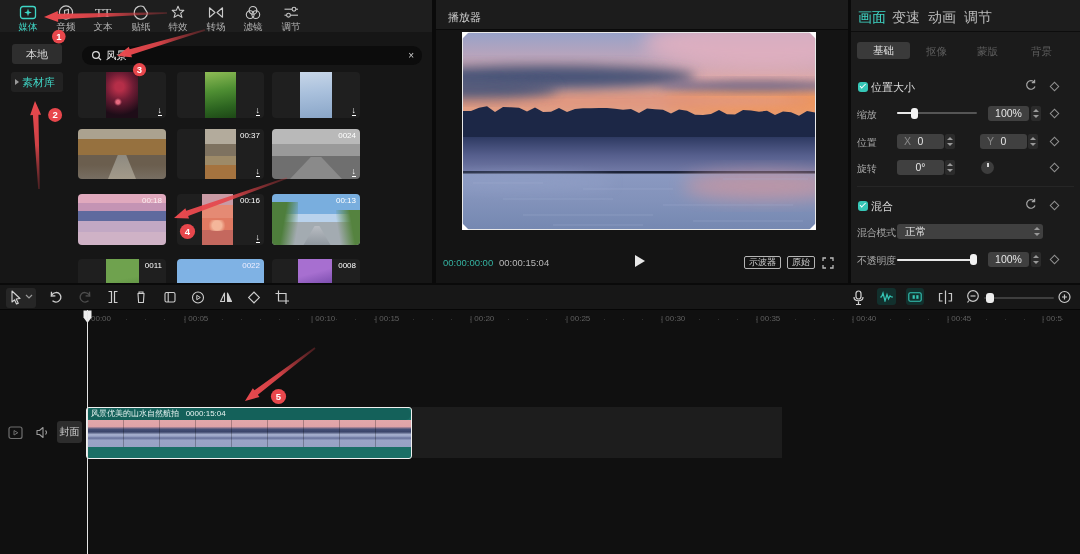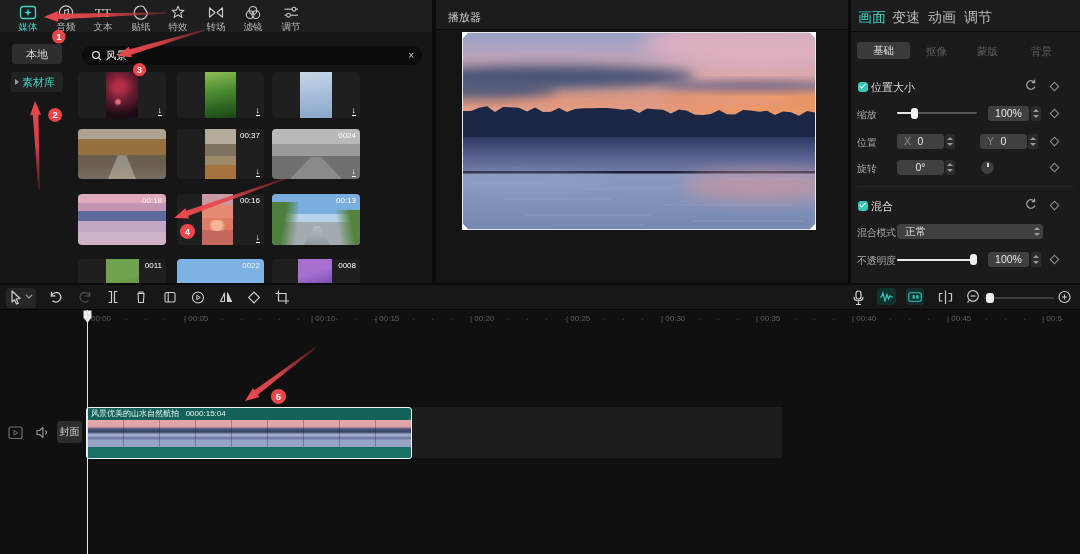--- a/index.html
+++ b/index.html
@@ -285,20 +285,30 @@
         <ellipse cx="60" cy="150" rx="90" ry="10" fill="#93a1c8" opacity="0.5" filter="url(#b6)"></ellipse>
         <g stroke="#a2aed0" stroke-width="0.8" opacity="0.45">
           <path d="M10 150 H80 M120 156 H210 M40 166 H150 M200 172 H330 M60 182 H190 M230 188 H340 M90 192 H180 M260 146 H345"></path>
         </g>
       </svg>
       <div class="handle" style="left:-1px;top:-1px;border-top:7px solid #fff;border-right:7px solid transparent;"></div>
       <div class="handle" style="right:-1px;top:-1px;border-top:7px solid #fff;border-left:7px solid transparent;"></div>
       <div class="handle" style="left:-1px;bottom:-1px;border-bottom:7px solid #fff;border-right:7px solid transparent;"></div>
       <div class="handle" style="right:-1px;bottom:-1px;border-bottom:7px solid #fff;border-left:7px solid transparent;"></div>
     </div>
+    <div id="cbar" class="abs">
+      <span id="tc1">00:00:00:00</span>
+        <span id="tc2">00:00:15:04</span>
+      <span id="playbtn"></span>
+      <span class="cbtn" style="left:308px;">示波器</span>
+      <span class="cbtn" style="left:351px;">原始</span>
+      <svg id="full" width="12" height="12" style="position:absolute;">
+          <path d="M1 4 V1 H4 M8 1 H11 V4 M11 8 V11 H8 M4 11 H1 V8" fill="none" stroke="#b9b9b9" stroke-width="1.3"></path>
+        </svg>
+    </div>
   </div>
 
   <div id="right" class="abs">
     <div id="rtabs" class="abs">
       <span class="rtab sel" style="left:7px;">画面</span>
       <span class="rtab" style="left:41px;">变速</span>
       <span class="rtab" style="left:77px;">动画</span>
       <span class="rtab" style="left:113px;">调节</span>
     </div>
     <div id="subBase" class="abs">基础</div>

